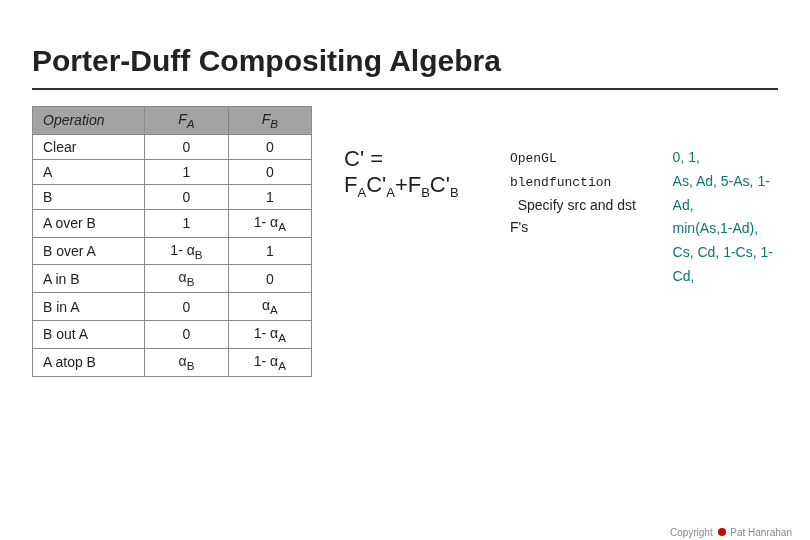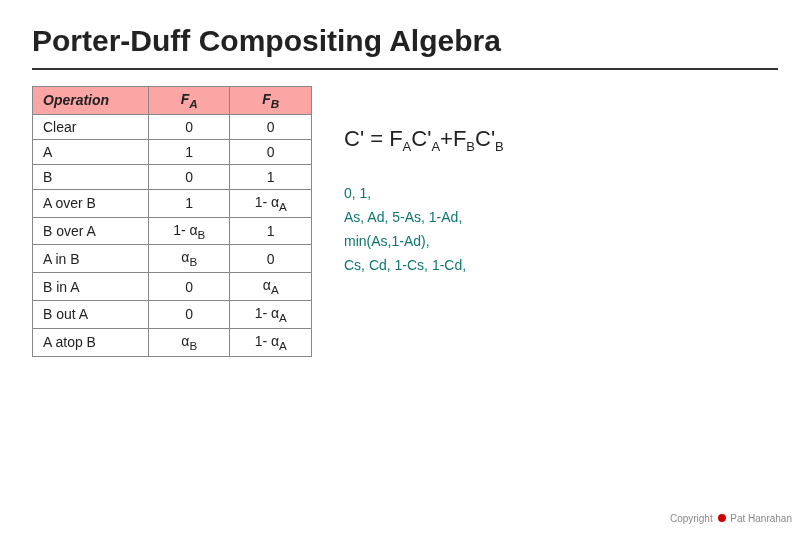--- a/index.html
+++ b/index.html
@@ -7,20 +7,21 @@
       background: #ffffff;
       font-family: Arial, Helvetica, sans-serif;
       width: 810px;
       height: 540px;
       overflow: hidden;
       position: relative;
     }
 
     .page {
       padding: 24px 32px 16px 32px;
+      margin-top: 20px;
     }
 
     .title {
       font-size: 30px;
       font-weight: bold;
       color: #222;
       margin-bottom: 10px;
     }
 
     .divider {
@@ -49,28 +50,28 @@
       color: #222;
     }
 
     table td:first-child {
       text-align: left;
       padding-left: 10px;
       padding-right: 10px;
     }
 
     table tr:first-child td {
-      background: #fca5a5;
-      font-weight: bold;
+      background: #a3a3a3;
+      font-weight: normal;
       font-style: italic;
     }
 
     .right-panel {
       display: flex;
-      flex-direction: column;
+      flex-direction: row;
       gap: 28px;
       padding-top: 40px;
     }
 
     .formula {
       font-size: 22px;
       color: #222;
     }
 
     .formula sub {
@@ -89,21 +90,21 @@
     }
 
     .list-block {
       font-size: 14px;
       color: #0f766e;
       line-height: 1.7;
     }
 
     .copyright {
       position: absolute;
-      bottom: 16px;
+      bottom: 2px;
       right: 18px;
       font-size: 10px;
       color: #888;
     }
 
     .dot {
       display: inline-block;
       width: 8px;
       height: 8px;
       background: #cc0000;
@@ -174,20 +175,24 @@
       </tr>
     </tbody>
       </table>
 
     <div class="right-panel">
 
       <div class="formula">
         C' = F<sub>A</sub>C'<sub>A</sub>+F<sub>B</sub>C'<sub>B</sub>
       </div>
 
+      <div class="opengl-block">
+        <span class="mono">OpenGL blendfunction</span><br>
+        &nbsp;&nbsp;<span>Specify src and dst F's</span>
+      </div>
 
       <div class="list-block">
         <div>0, 1,</div>
         <div>As, Ad, 5-As, 1-Ad,</div>
         <div>min(As,1-Ad),</div>
         <div>Cs, Cd, 1-Cs, 1-Cd,</div>
       </div>
 
     </div>
   </div>

